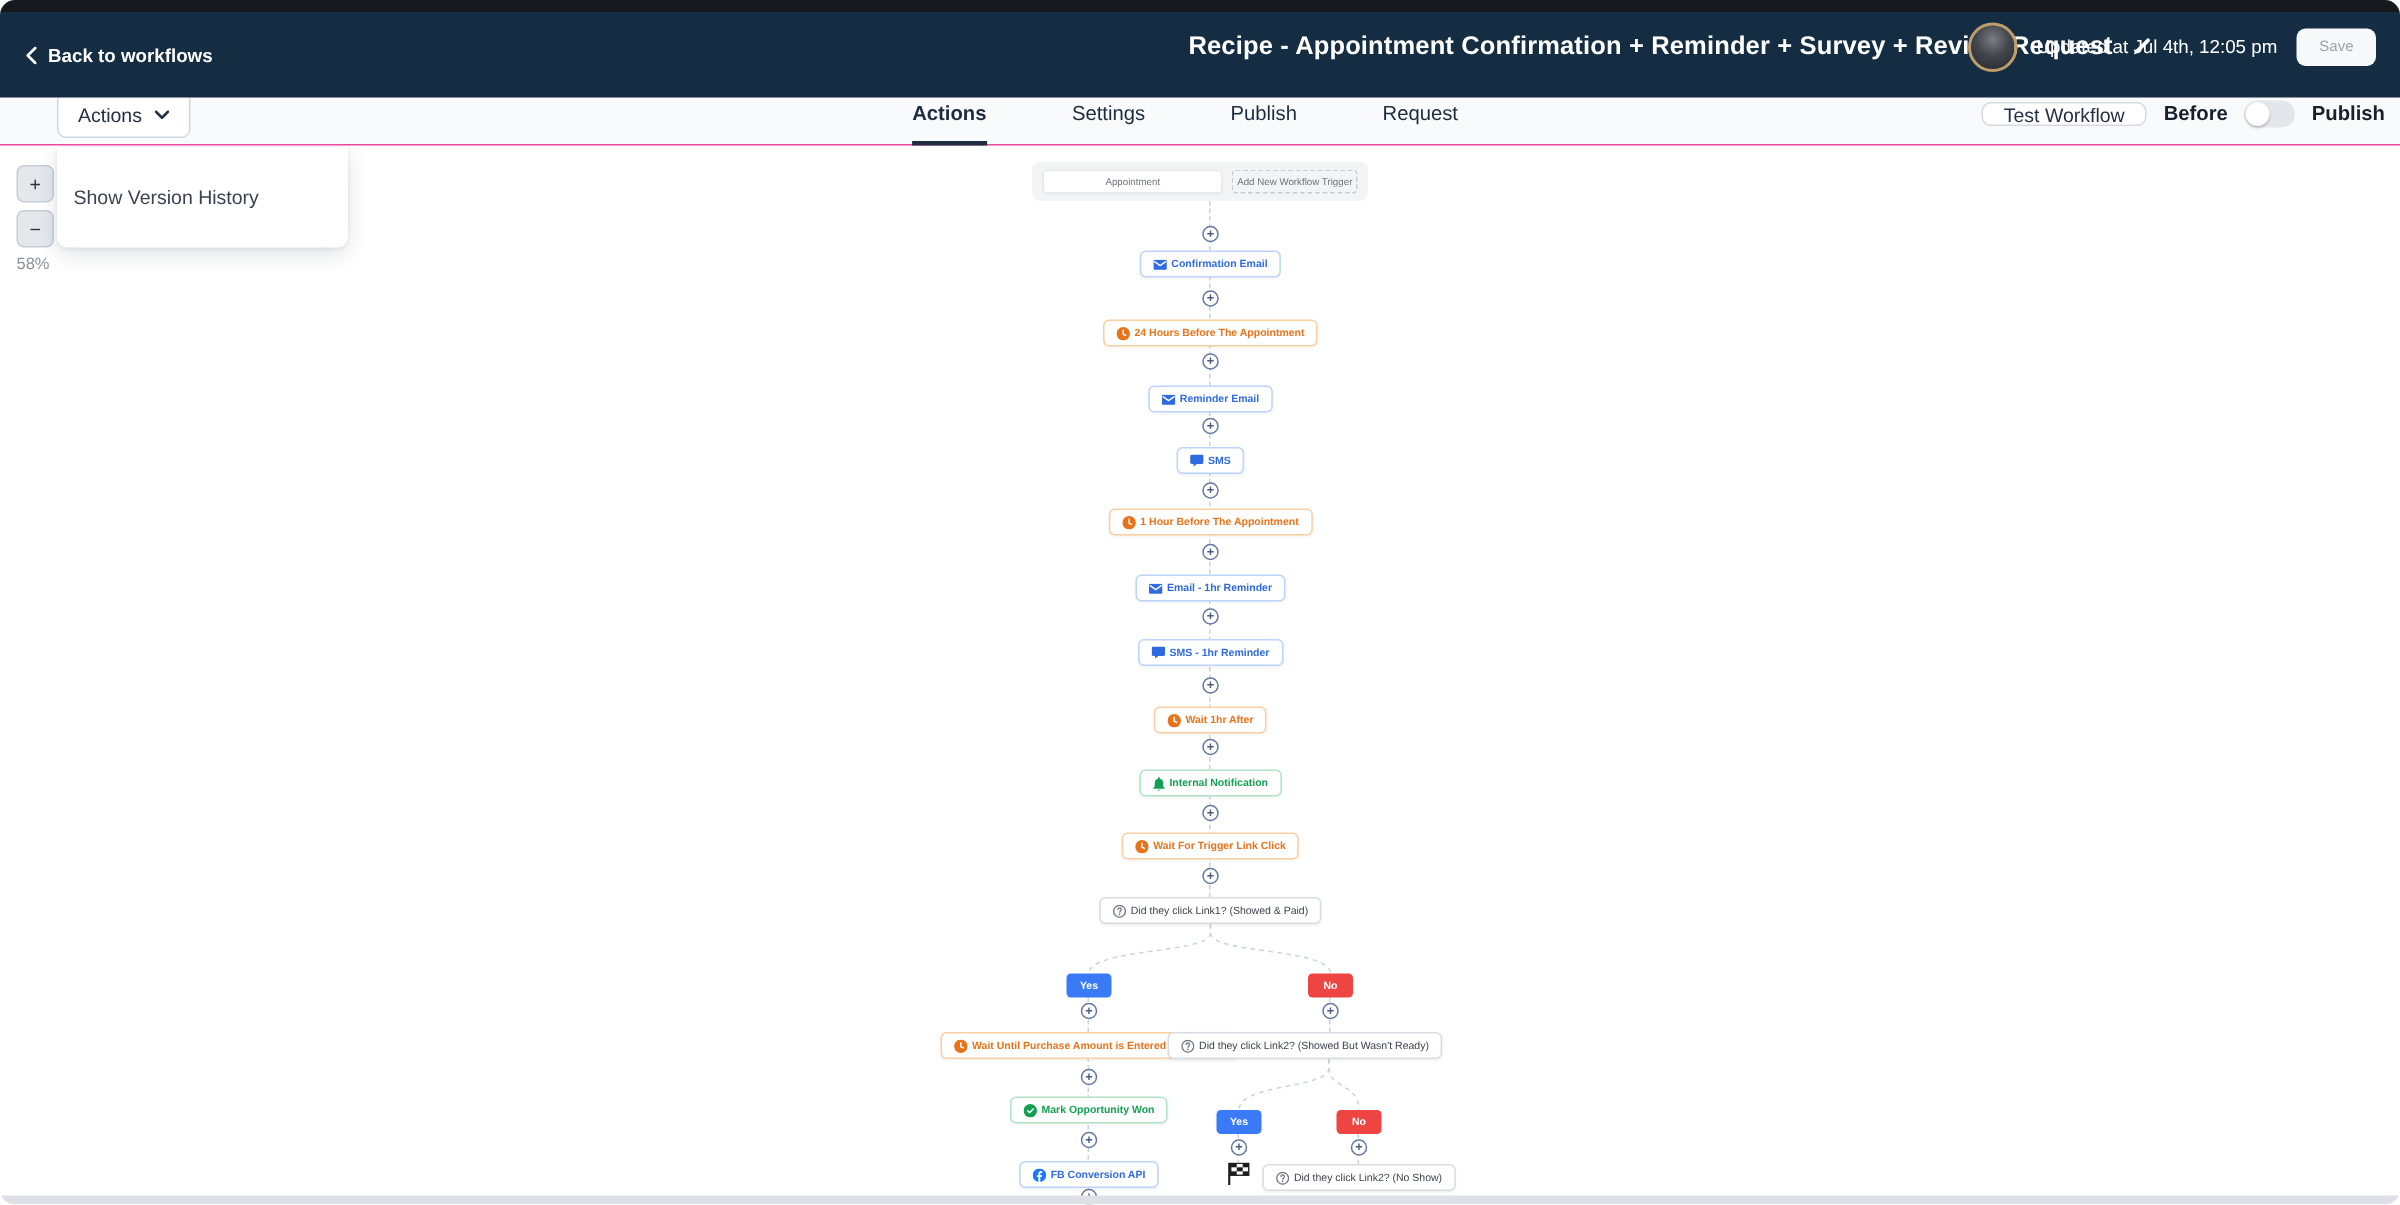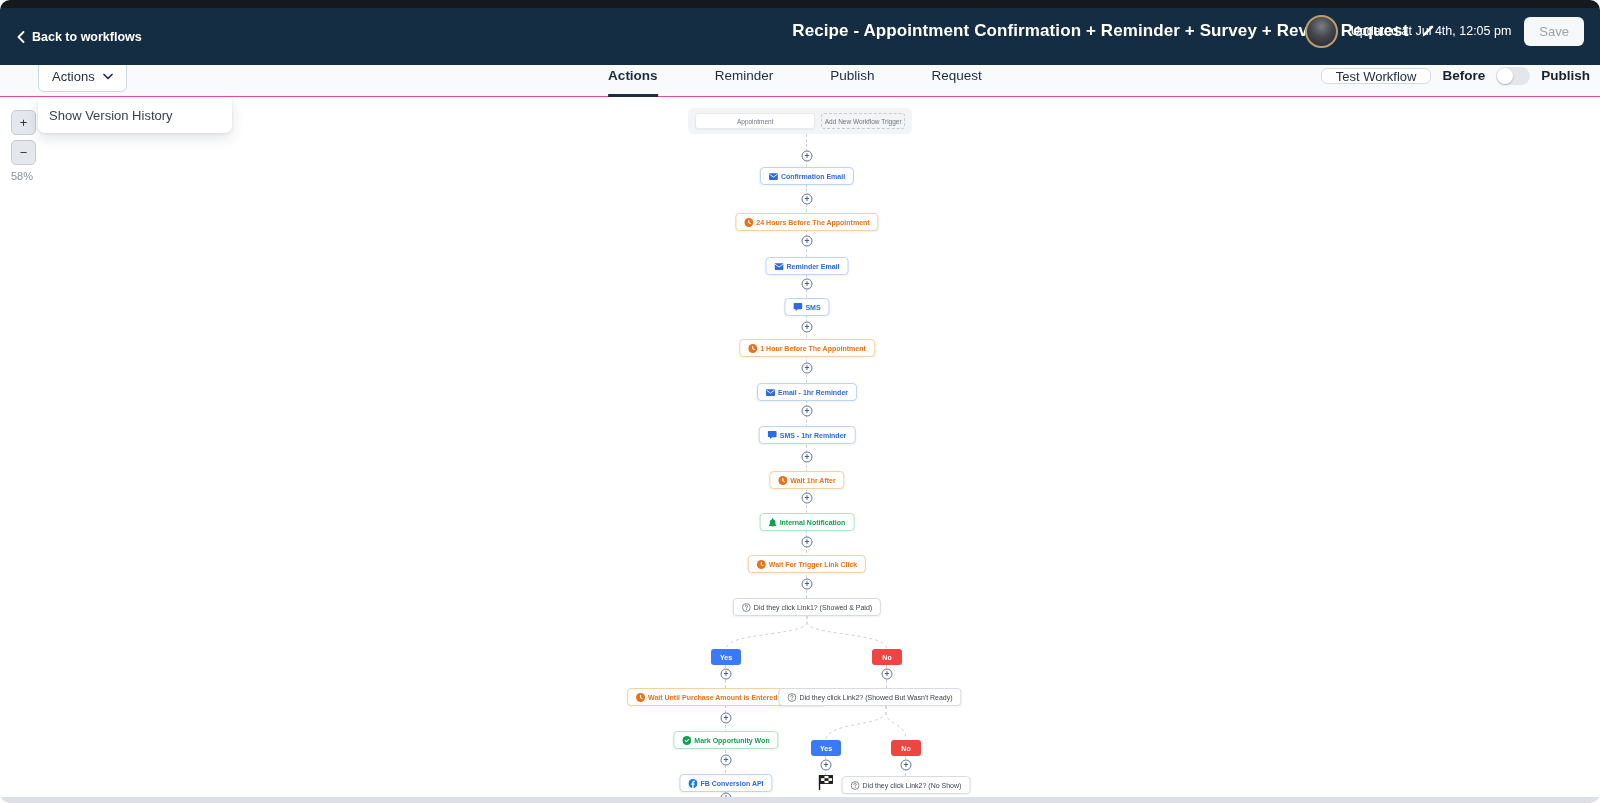--- a/index.html
+++ b/index.html
@@ -14,21 +14,21 @@
   .topbar { position:absolute; left:0; top:8px; width:100%; height:57px; background:#152d42; display:flex; align-items:center; z-index:9; }
   .back { display:flex; align-items:center; gap:7px; color:#fff; margin-left:17px; cursor:pointer; }
   .back span { font-size:12.5px; font-weight:700; }
   .title-wrap { position:absolute; left:50%; top:0; height:46px; transform:translateX(-1.2%); display:flex; align-items:center; gap:13px; white-space:nowrap; }
   .title-wrap h1 { margin:0; color:#fff; font-size:17px; font-weight:600; letter-spacing:.1px; }
   .pencil { display:inline-flex; cursor:pointer; }
   .top-right { position:absolute; right:16px; top:0; height:46px; display:flex; align-items:center; gap:13px; }
   .avatar { width:33px; height:33px; border-radius:50%; border:2px solid #bd9e6a;
             background:radial-gradient(circle at 50% 32%, #7a7e85 0%, #43464c 45%, #22252a 100%); }
   .updated { color:#ffffff; font-size:12.5px; }
-  .save-btn { background:#f7f8fa; color:#9aa3ad; border:none; border-radius:6px; font-size:13px; font-weight:500;
+  .save-btn { background:#f7f8fa; color:#9aa3ad; border:none; border-radius:6px; font-size:10px; font-weight:500;
               padding:7px 15px; font-family:inherit; cursor:default; }
 
   
   .toolbar { position:absolute; left:0; top:54px; width:100%; height:43px; background:#f8fafc; border-bottom:1px solid #ec4899; z-index:8; }
   .actions-btn { position:absolute; left:38px; top:7px; height:31px; padding:0 13px; background:#ffffff; border:1px solid #cdd7e4;
                  border-radius:6px; display:flex; align-items:center; gap:8px; font-size:13px; font-weight:500; color:#233044;
                  font-family:inherit; cursor:pointer; }
   .tabs { position:absolute; left:50%; transform:translateX(0.3%); top:0; height:43px; display:flex; gap:57px; margin-left:-193px; }
   .tab { height:100%; display:flex; align-items:center; font-size:13.5px; font-weight:500; color:#1d2b3f; cursor:pointer;
          border-bottom:3px solid transparent; padding-top:2px; }
@@ -37,21 +37,21 @@
   .test-btn { height:16px; padding:0 14px; background:#fff; border:1px solid #d4dae2; border-radius:6px; font-size:13px; font-weight:500;
               color:#233044; font-family:inherit; cursor:pointer; }
   .draft-lbl,.publish-lbl { font-size:13.5px; font-weight:700; color:#17202b; }
   .toggle { width:34px; height:18px; background:#e3e6eb; border-radius:9px; position:relative; cursor:pointer; }
   .toggle .knob { position:absolute; left:1px; top:1px; width:16px; height:16px; background:#fff; border-radius:50%;
                   box-shadow:0 1px 2px rgba(0,0,0,.25); }
 
   
   .dropdown-menu { position:absolute; left:38px; top:98px; width:194px; background:#fff; border-radius:0 0 7px 7px;
                    box-shadow:0 5px 14px rgba(20,30,50,.12), 0 1px 3px rgba(20,30,50,.08); z-index:7; }
-  .menu-item { padding:10px 11px; font-size:13px; color:#3a4350; cursor:pointer; }
+  .menu-item { padding:26px 11px; font-size:13px; color:#3a4350; cursor:pointer; }
 
   
   .zoom-controls { position:absolute; left:11px; top:110px; z-index:6; }
   .zoom-btn { display:block; width:25px; height:25px; margin-bottom:5px; background:#e4e7ec; border:1px solid #c7cdd5; border-radius:5px;
               font-size:13px; color:#2a3342; font-family:inherit; cursor:pointer; line-height:1; }
   .zoom-level { font-size:11px; color:#8b929c; margin-top:3px; text-align:left; }
 
   
   .canvas { position:absolute; left:0; top:97px; width:1600px; height:706px; background:#ffffff; }
   .vline { position:absolute; width:0; border-left:1px dashed #ccd2db; z-index:0; }
@@ -121,21 +121,21 @@
     <button class="actions-btn">
       <span>Actions</span>
       <span class="nicon">
         <svg width="10" height="7" viewBox="0 0 10 7">
             <path d="M1 1.5l4 4 4-4" stroke="#233044" stroke-width="1.7" fill="none" stroke-linecap="round" stroke-linejoin="round"></path>
           </svg>
       </span>
     </button>
     <nav class="tabs">
       <div class="tab active">Actions</div>
-      <div class="tab">Reminder</div>
+      <div class="tab">Settings</div>
       <div class="tab">Publish</div>
       <div class="tab">Request</div>
     </nav>
     <div class="toolbar-right">
       <button class="test-btn">Test Workflow</button>
       <span class="draft-lbl">Before</span>
       <div class="toggle">
         <div class="knob"></div>
       </div>
       <span class="publish-lbl">Publish</span>

